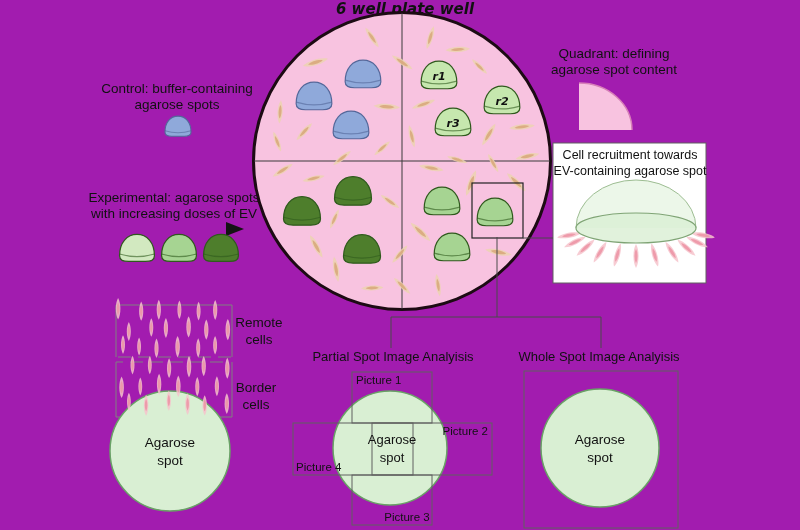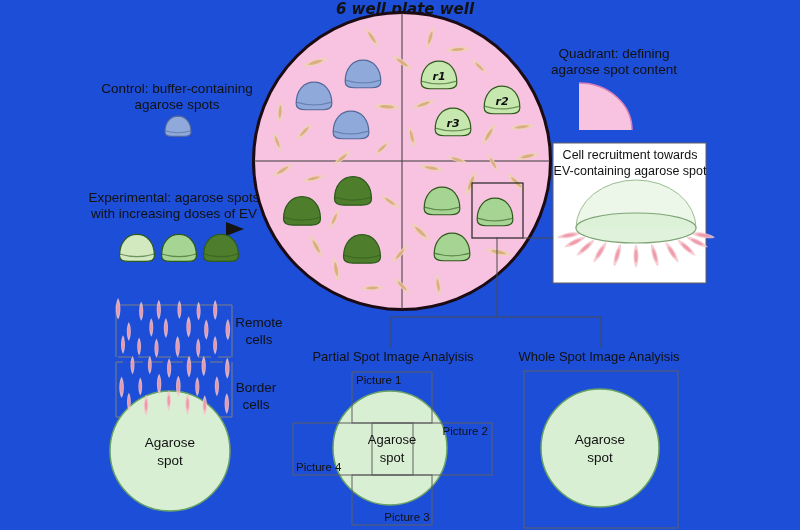--- a/index.html
+++ b/index.html
@@ -1,16 +1,16 @@
 <!DOCTYPE html>
 <html style="--pink: #f8c3e0; --pink-arc: #d77fb8; --blue-fill: #8fa9da; --blue-stroke: #54689a; --green-light: #c6e7ae; --green-mid: #a6d492; --green-dark: #4e7e2c; --green-pale: #d2e9c0; --dome-stroke: #2f5a1d; --spot-fill: #d9efd3; --spot-stroke: #69a266; --cell-tan-outer: #ecd4b0; --cell-tan-inner: #d8a87c; --cell-pink-outer: #f6c3cb; --cell-pink-inner: #ec96a6; --ink: #111111;"><head>
 <meta charset="utf-8">
 <style>
   html,body{margin:0;padding:0;background:#fff;}
-  #stage{position:relative;width:800px;height:530px;background:#1d4ed8;overflow:hidden;
+  #stage{position:relative;width:800px;height:530px;background:#a21caf;overflow:hidden;
          font-family:"Liberation Sans",sans-serif;}
   svg{display:block;}
   text{fill:var(--ink);font-family:"Liberation Sans",sans-serif;}
   .t-main{font-size:13px;}
   .t-left{font-size:13.5px;}
   .t-box{font-size:12.5px;}
   .t-small{font-size:11.5px;}
   .t-title{font-size:15px;font-weight:bold;font-style:italic;font-family:"DejaVu Sans",sans-serif;}
   .t-r{font-size:11px;font-weight:bold;font-style:italic;font-family:"DejaVu Sans",sans-serif;}
   .anchor-mid{text-anchor:middle;}

